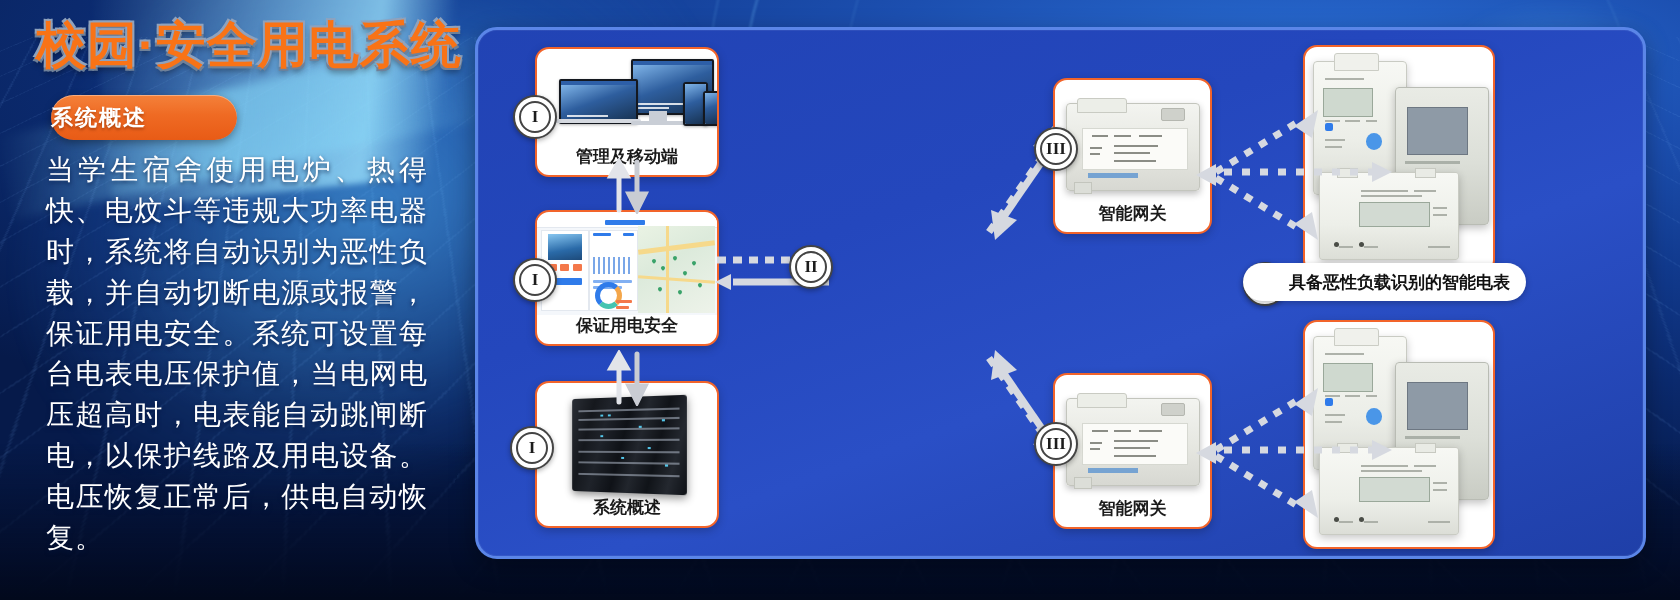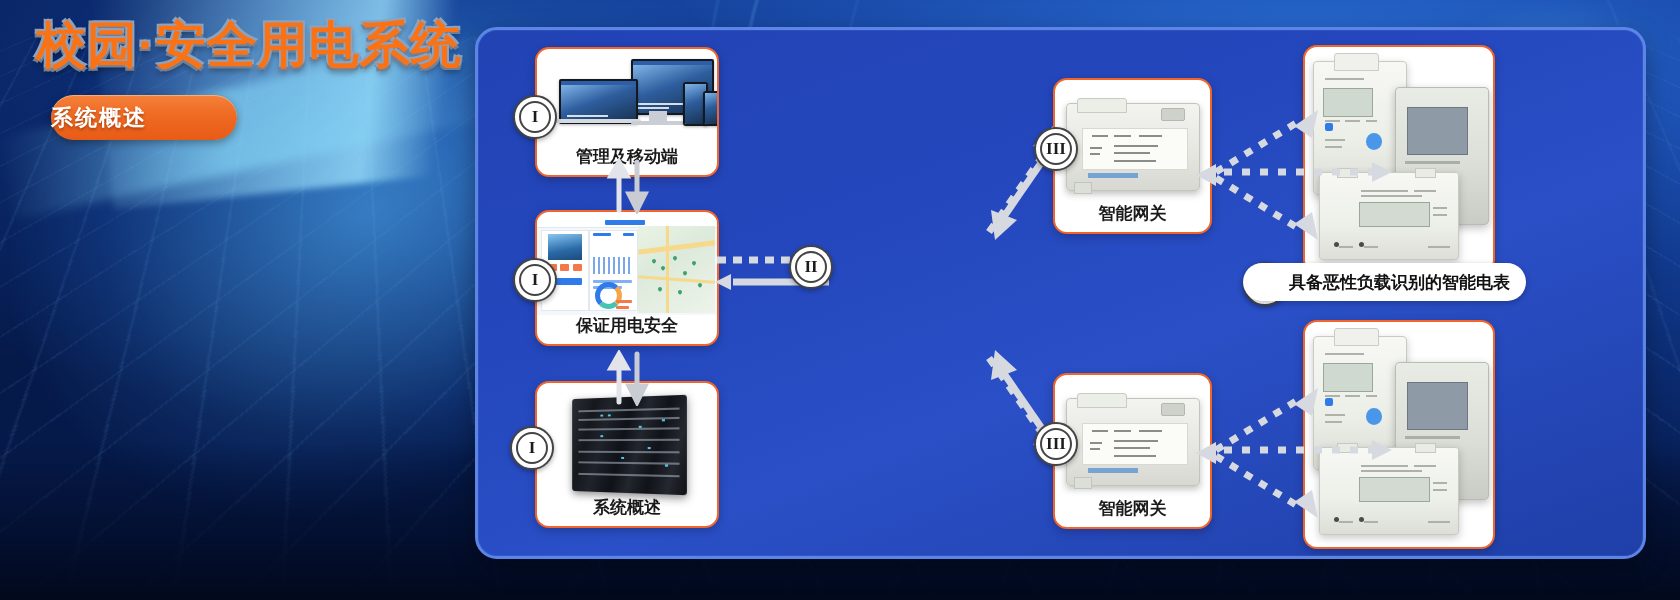--- a/index.html
+++ b/index.html
@@ -217,20 +217,21 @@
   <div class="bg-swoosh"></div>
   <div class="bg-swoosh s2"></div>
   <div class="bg-swoosh s3"></div>
   <div class="bg-dark-bottom"></div>
 
   <div class="left">
     <div class="title">校园·安全用电系统</div>
     <div class="badge">
       <span>系统概述</span>
     </div>
+    <div class="body-text">当学生宿舍使用电炉、热得快、电炆斗等违规大功率电器时，系统将自动识别为恶性负载，并自动切断电源或报警，保证用电安全。系统可设置每台电表电压保护值，当电网电压超高时，电表能自动跳闸断电，以保护线路及用电设备。电压恢复正常后，供电自动恢复。</div>
   </div>
 
   <div class="panel">
 
     <svg class="arr-v" style="left:125px;top:128px;width:50px;height:56px;" viewBox="0 0 50 56">
       <path d="M16 52 L16 14 M16 4 L8 18 L24 18 Z" fill="#e2e4e9" stroke="#e2e4e9" stroke-width="5" stroke-linecap="round"></path>
       <path d="M34 4 L34 40 M34 52 L26 36 L42 36 Z" fill="#c9ccd3" stroke="#c9ccd3" stroke-width="5" stroke-linecap="round"></path>
     </svg>
 
     <svg class="arr-v" style="left:125px;top:320px;width:50px;height:56px;" viewBox="0 0 50 56">

